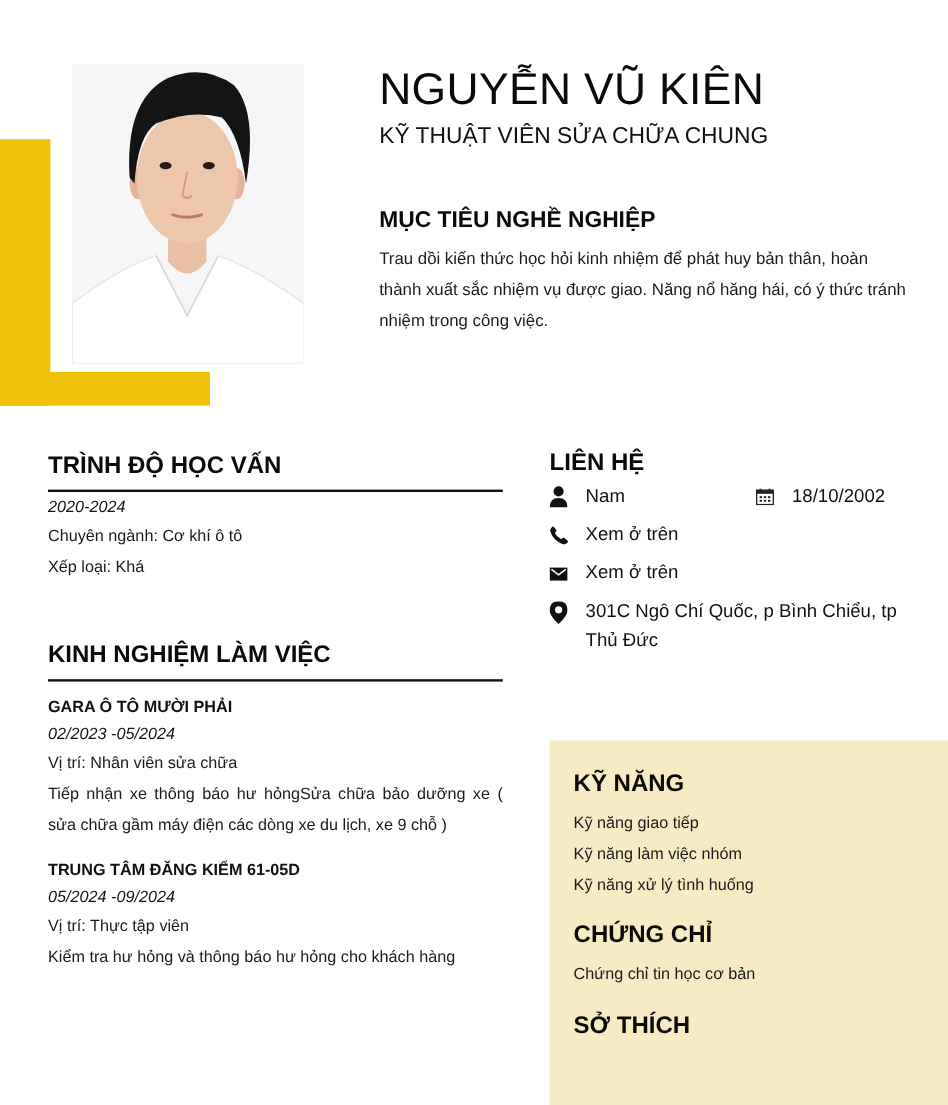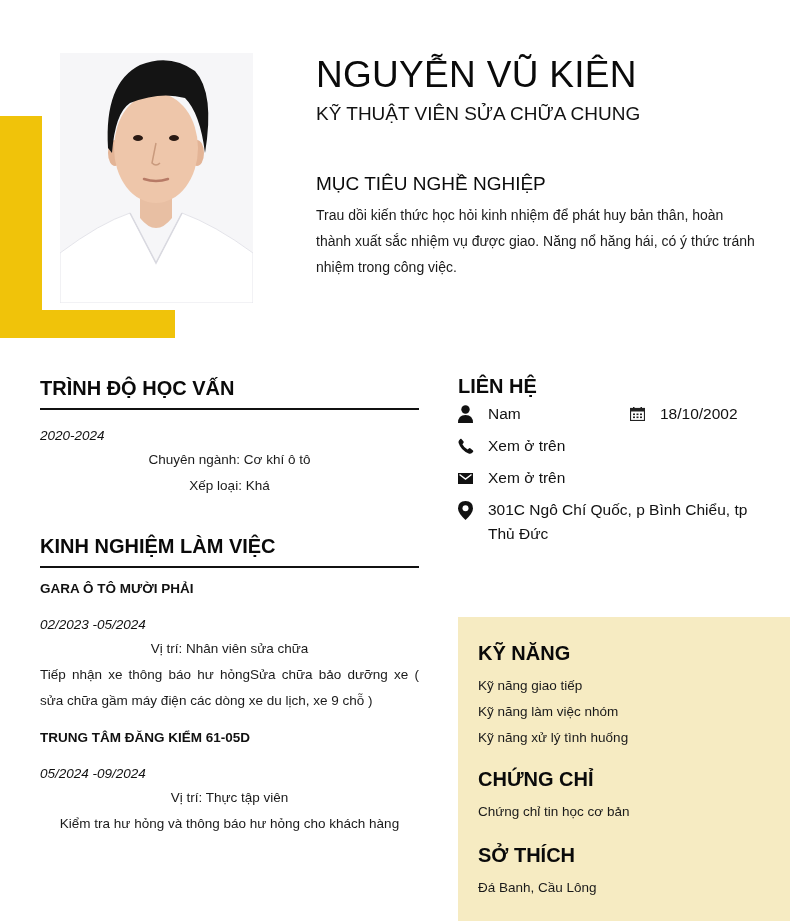--- a/index.html
+++ b/index.html
@@ -8,29 +8,29 @@
 
     .yellow-v { position: absolute; left: 0; top: 116px; width: 42px; height: 222px; background: #f0c30a; }
     .yellow-h { position: absolute; left: 0; top: 310px; width: 175px; height: 28px; background: #f0c30a; }
 
     .photo { position: absolute; left: 60px; top: 53px; width: 193px; height: 250px; background: #f7f7f9; overflow: hidden; }
     .photo svg { display: block; }
 
     .name { position: absolute; left: 316px; top: 53px; font-size: 37px; font-weight: 400; letter-spacing: 0.3px; color: #0a0a0a; line-height: 44px; }
     .job-title { position: absolute; left: 316px; top: 102px; font-size: 19px; font-weight: 400; color: #111; line-height: 24px; }
 
-    .obj-heading { position: absolute; left: 316px; top: 172px; font-size: 19px; font-weight: 400; color: #0a0a0a; line-height: 24px; text-align: center; }
+    .obj-heading { position: absolute; left: 316px; top: 172px; font-size: 19px; font-weight: 700; color: #0a0a0a; line-height: 24px; text-align: center; }
     .obj-text { position: absolute; left: 316px; top: 202px; width: 440px; font-size: 14px; line-height: 26px; color: #1a1a1a; }
 
     .left-col { position: absolute; left: 40px; top: 374px; width: 379px; }
     .sec-heading { font-size: 20px; font-weight: 700; color: #0a0a0a; line-height: 28px; }
     .sec-rule { height: 1.5px; background: #111; margin-top: 6px; }
     .entry-title { font-size: 13.5px; font-weight: 700; color: #111; line-height: 20px; margin-top: 11px; }
-    .entry-date { font-size: 13.5px; font-style: italic; color: #111; line-height: 22px; margin-top: 15px; }
-    .entry-line { font-size: 13.5px; color: #1a1a1a; line-height: 26px; text-align: center; }
+    .entry-date { font-size: 13.5px; font-style: italic; color: #111; line-height: 22px; margin-top: 2px; }
+    .entry-line { font-size: 13.5px; color: #1a1a1a; line-height: 26px; }
     .entry-just { text-align: justify; }
 
     .edu-block { height: 146px; }
     .exp-block .entry-title.second { margin-top: 14px; }
 
     .contact { position: absolute; left: 458px; top: 372px; width: 320px; }
     .contact-heading { font-size: 20px; font-weight: 700; color: #0a0a0a; line-height: 28px; margin-bottom: 2px; }
     .contact-row { display: flex; align-items: flex-start; font-size: 15.5px; color: #111; line-height: 24px; margin-bottom: 8px; }
     .contact-row .ic { width: 30px; height: 24px; display: flex; align-items: center; justify-content: flex-start; flex-shrink: 0; }
     .contact-row .txt { flex: 1; }
@@ -183,19 +183,16 @@
 
   <div class="panel-sec2">
     <div class="panel-heading">CHỨNG CHỈ</div>
     <div class="panel-list">
       <div class="panel-item">Chứng chỉ tin học cơ bản</div>
     </div>
   </div>
 
   <div class="panel-sec3">
     <div class="panel-heading">SỞ THÍCH</div>
-    <div class="panel-list">
-      <div class="panel-item">Đá Banh, Cầu Lông</div>
-    </div>
   </div>
 
   <div class="watermark">@jobgovn.com</div>
 </div>
 
 </body></html>

